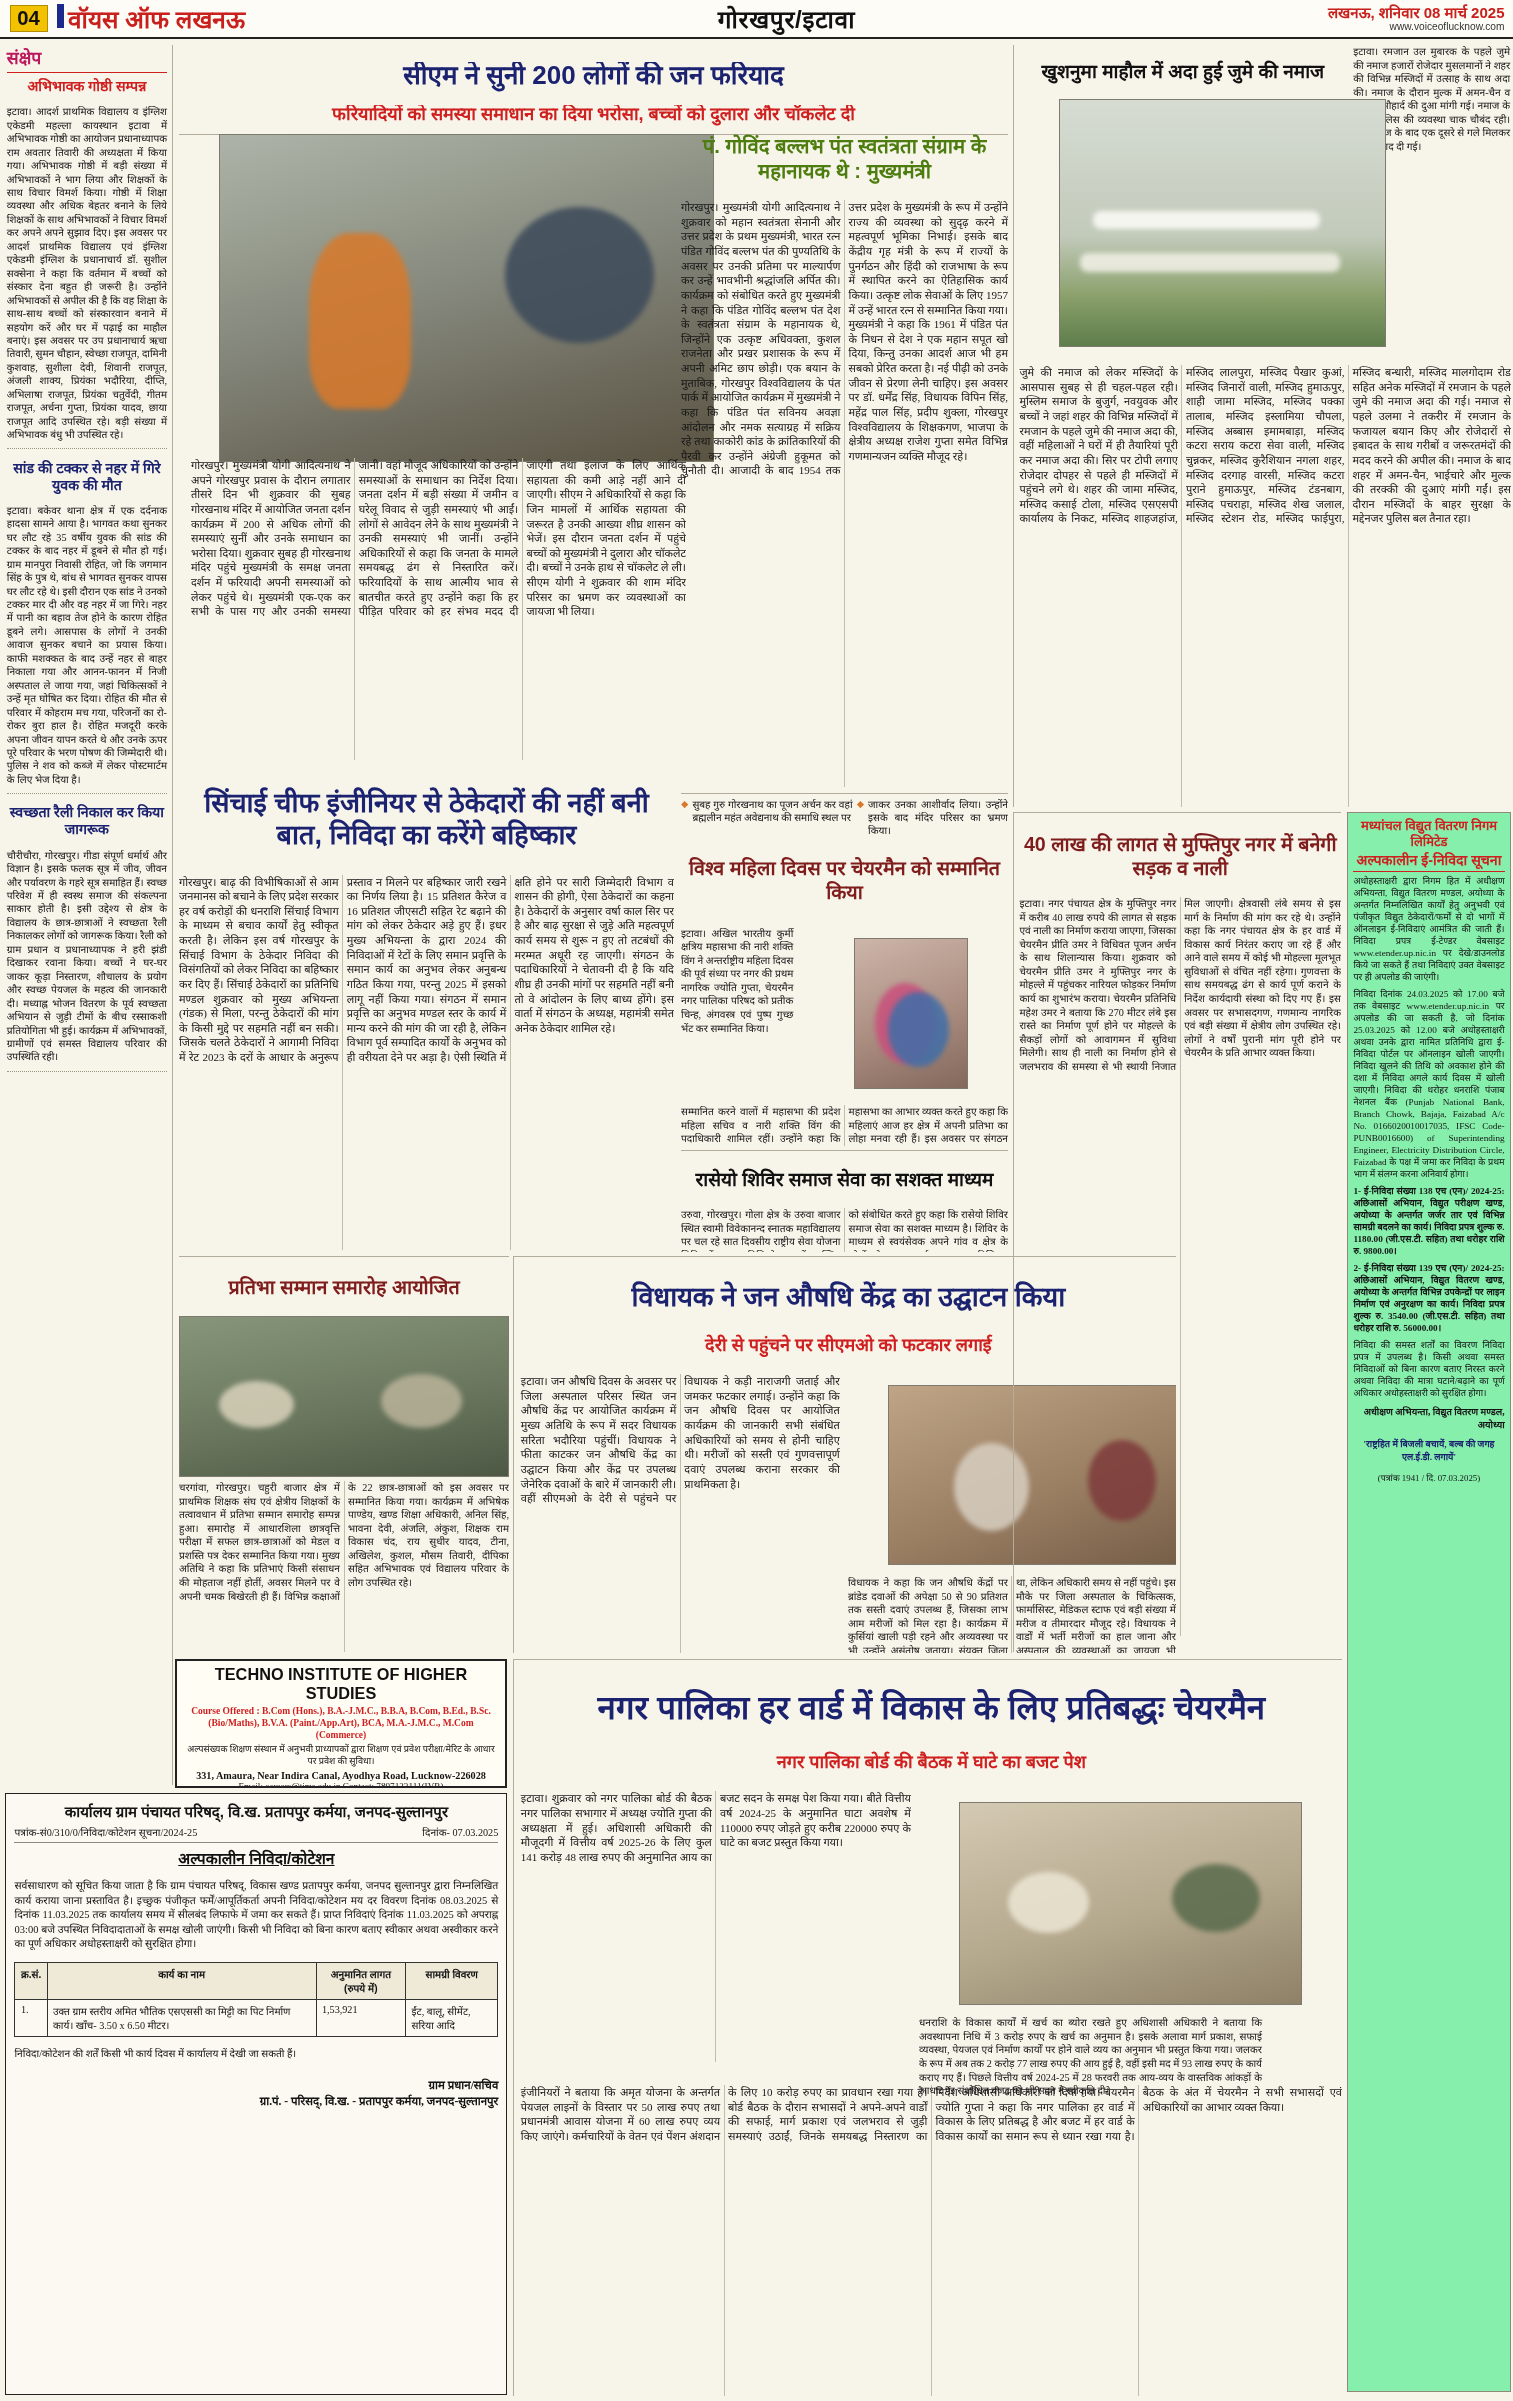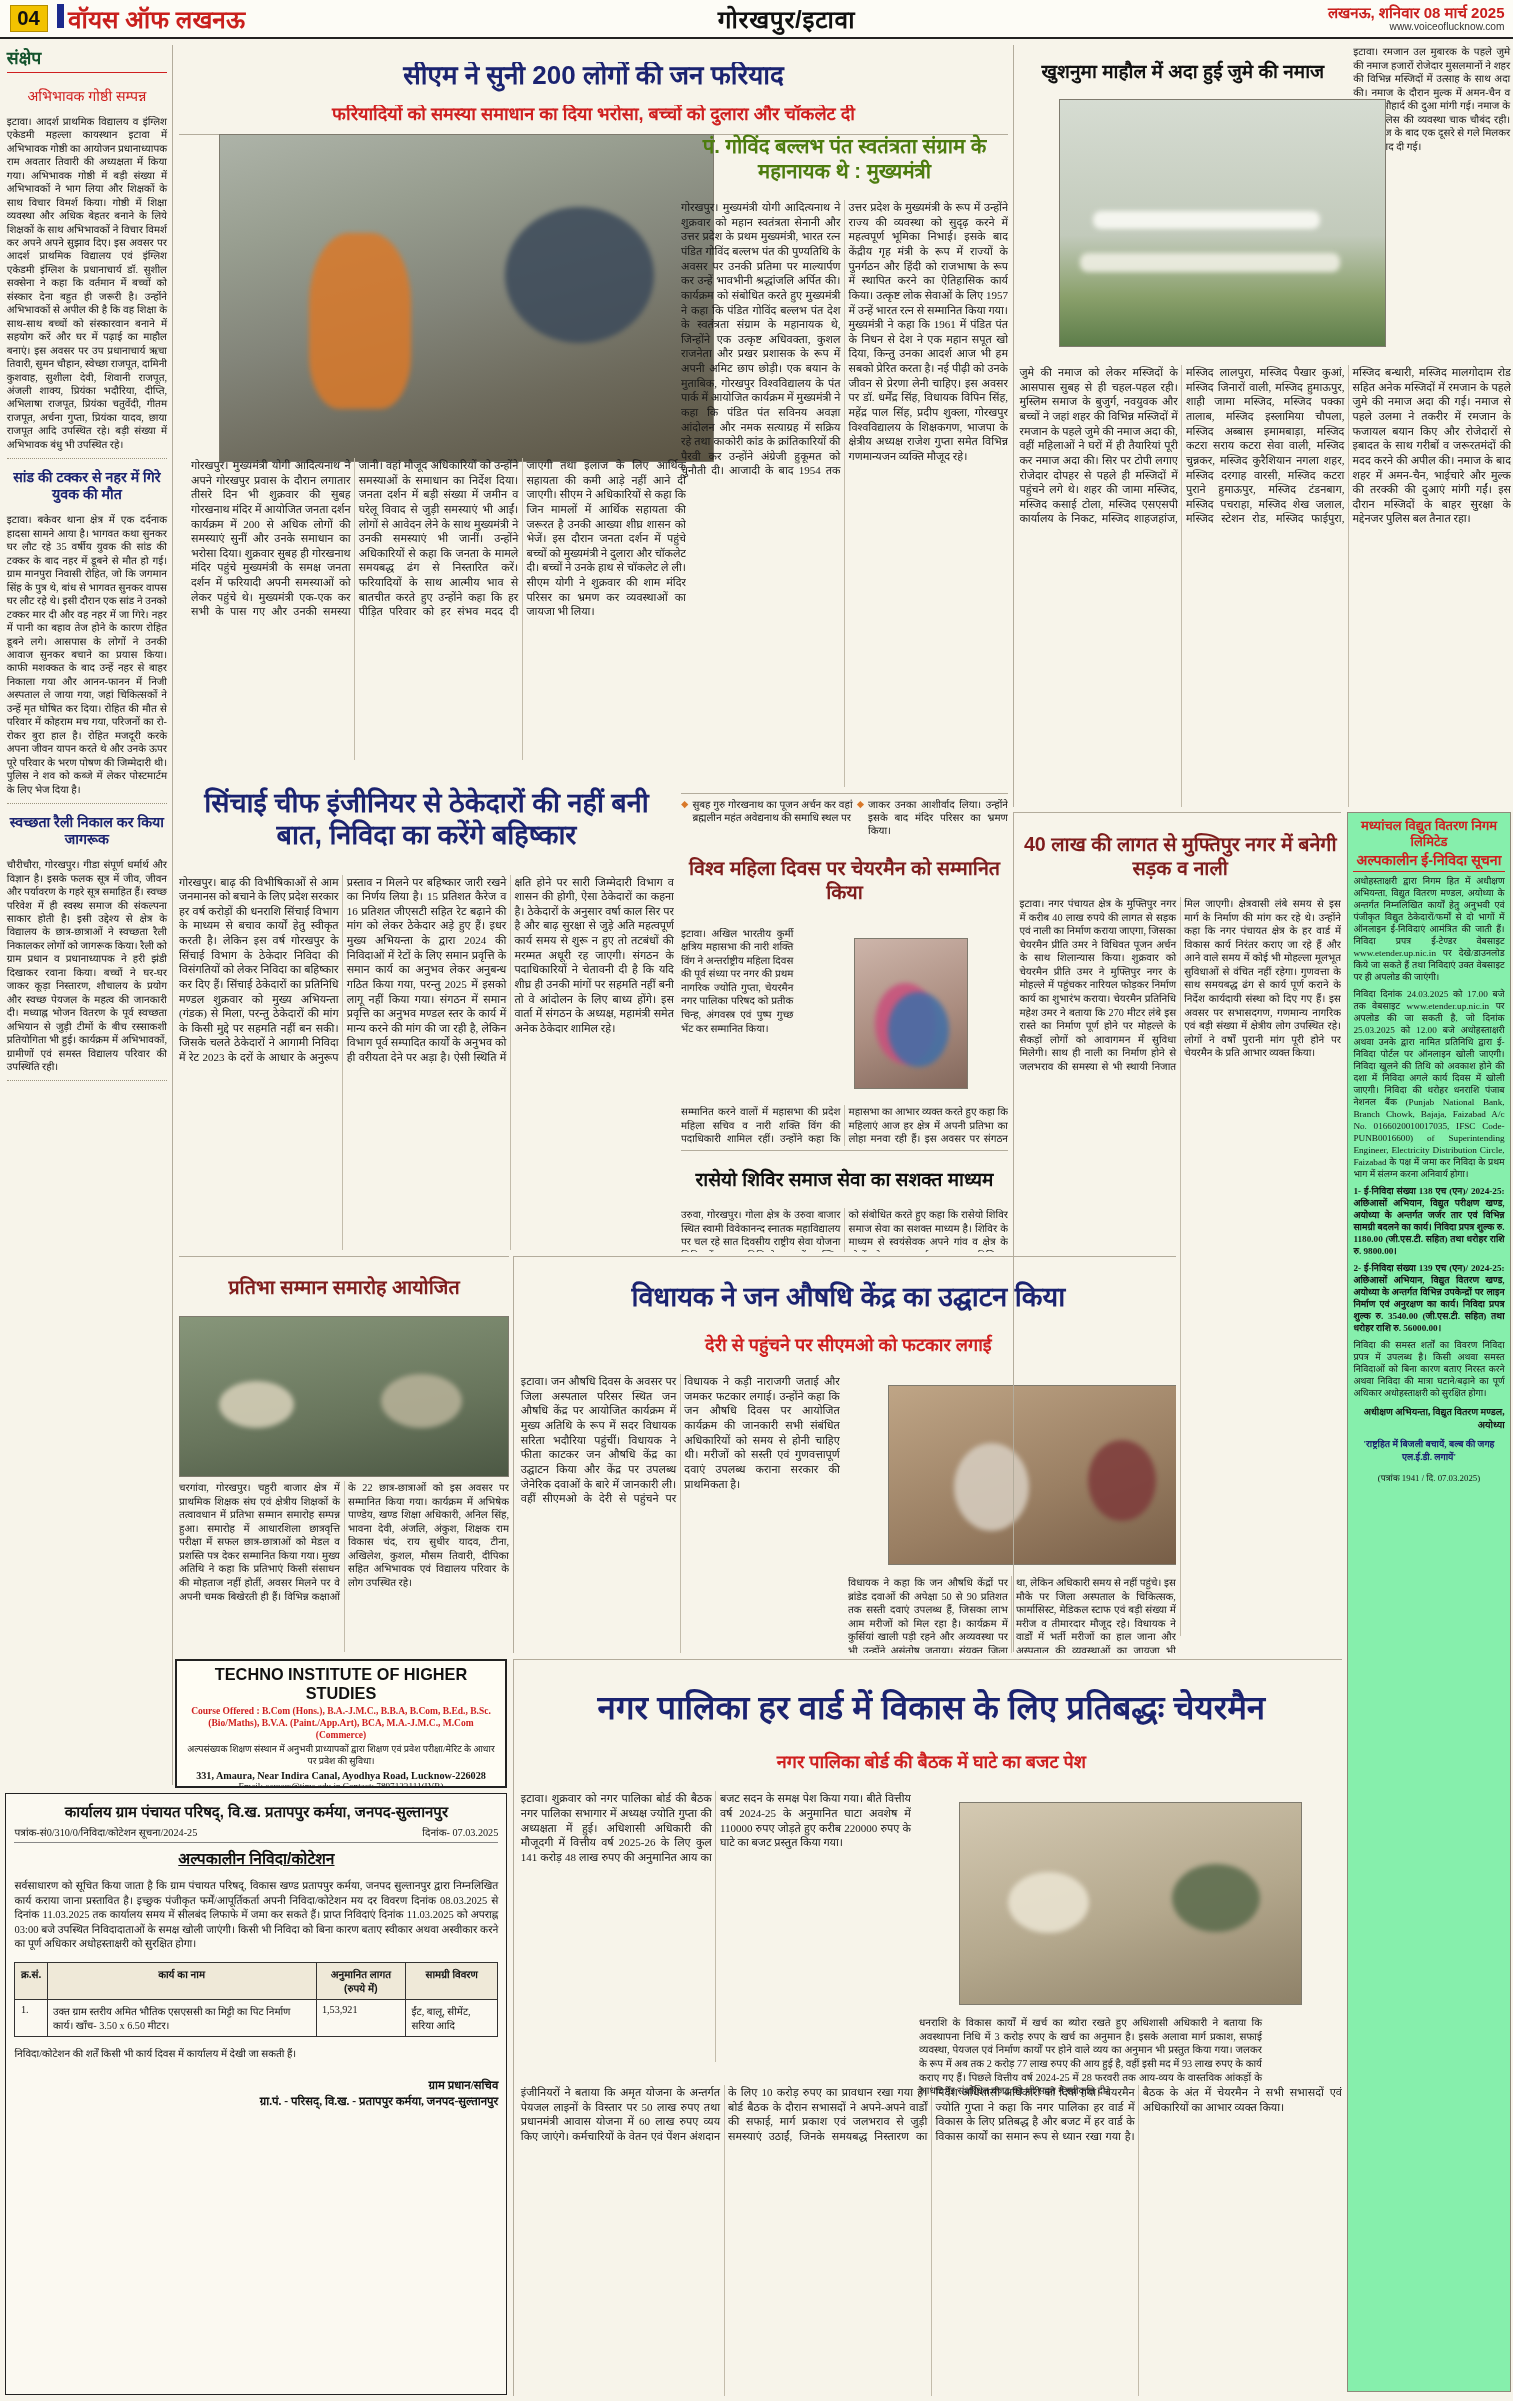--- a/index.html
+++ b/index.html
@@ -52,23 +52,23 @@
   .ph-pratibha .b2{right:14%;top:36%;width:81px;height:54px;background:#b9b39a;}
   .ph-aush{background:linear-gradient(160deg,#bfa586 0%,#9a7f63 55%,#735a44 100%);}
   .ph-aush .b1{left:20%;top:32%;width:75px;height:88px;background:#d8cfc2;}
   .ph-aush .b2{right:18%;top:30%;width:68px;height:81px;background:#7e3b3b;}
   .ph-nagar{background:linear-gradient(165deg,#d4c9b2 0%,#b4a88d 55%,#8e8168 100%);}
   .ph-nagar .b1{left:14%;top:34%;width:81px;height:61px;background:#ece6d4;}
   .ph-nagar .b2{right:12%;top:30%;width:88px;height:68px;background:#5a6b4c;}
 
   
   #briefs{left:5.4px;top:45px;width:168px;height:1740px;border-right:0.7px solid #b3ac9c;padding:0 5.4px 0 1.4px;}
-  .briefs-hd{font-family:Liberation Sans, sans-serif;color:#14532d;font-weight:700;font-size:17.6px;
-             border-bottom:1.4px solid #cf1f1f;padding-bottom:2.7px;margin-bottom:15px;}
-  .brief-title-red{font-family:"Liberation Sans",sans-serif;color:#cf1f1f;font-weight:400;font-size:14.2px;text-align:center;line-height:1.2;margin:5.4px 0 4.1px;}
+  .briefs-hd{font-family:Liberation Sans, sans-serif;color:#be185d;font-weight:700;font-size:17.6px;
+             border-bottom:1.4px solid #cf1f1f;padding-bottom:2.7px;margin-bottom:5px;}
+  .brief-title-red{font-family:"Liberation Sans",sans-serif;color:#cf1f1f;font-weight:700;font-size:14.2px;text-align:center;line-height:1.2;margin:5.4px 0 4.1px;}
   .brief-title-blue{font-family:"Liberation Sans",sans-serif;color:#1b2370;font-weight:700;font-size:14.2px;text-align:center;line-height:1.2;margin:6.8px 0 4.1px;}
   .brief-body{font-size:10.2px;line-height:1.32;text-align:justify;border-bottom:0.7px dotted #9b947f;padding-bottom:6.8px;}
 
   
   #lead-headline{left:179px;top:45px;width:829px;height:42px;}
   #lead-subhead{left:179px;top:90px;width:829px;height:30px;border-bottom:0.7px solid #b3ac9c;}
   #lead-photo{left:179px;top:123px;width:495px;height:328px;}
   #pant{left:681px;top:117px;width:327px;height:719px;}
   #pant .pant-body{height:587px;margin-top:5.4px;}
   .note{display:flex;gap:4.1px;font-size:10.2px;line-height:1.3;border-top:0.7px solid #b3ac9c;padding-top:4.1px;margin-top:5.4px;text-align:justify;}

